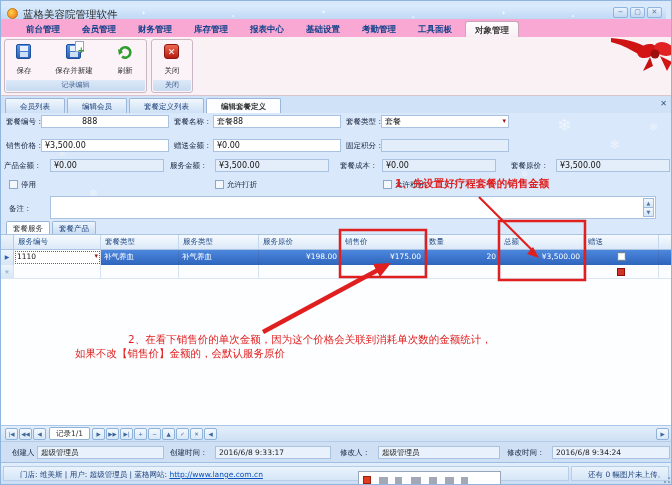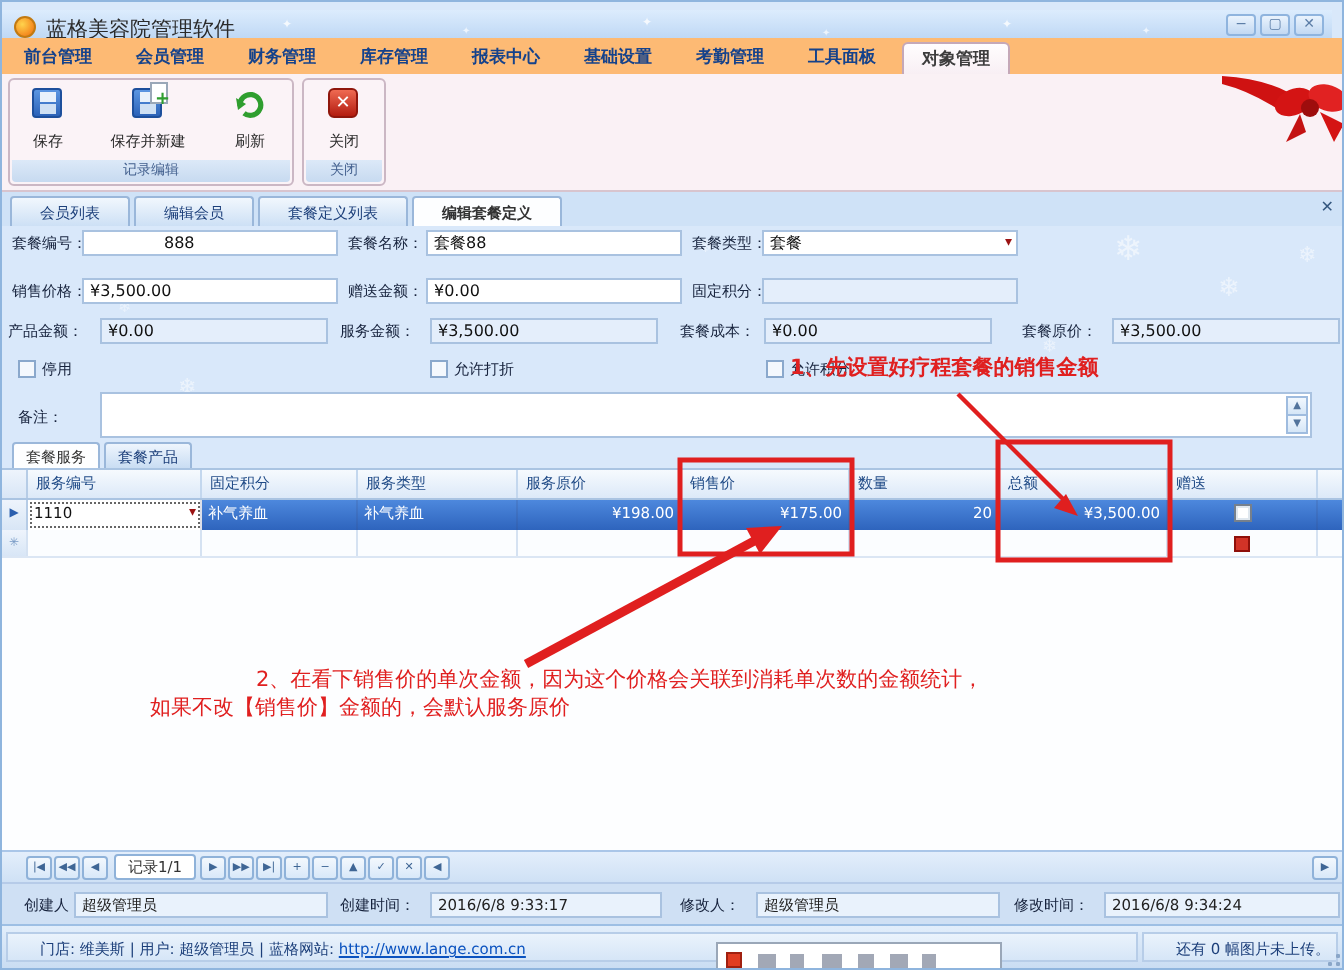--- a/index.html
+++ b/index.html
@@ -12,21 +12,21 @@
     background:linear-gradient(#dcecfd,#b9d4f3); border-bottom:1px solid #9cbce4; }
   .app-icon { position:absolute; left:6px; top:3px; width:11px; height:11px; border-radius:50%;
     background:radial-gradient(circle at 35% 35%, #ffd34d, #f58a1f 70%, #c96a10); border:1px solid #c27a12; }
   .app-title { position:absolute; left:22px; top:3px; font-size:10.5px; color:#2b2b2b; }
   .win-controls { position:absolute; right:4px; top:2px; display:flex; gap:2px; }
   .win-btn { width:15px; height:11px; border:1px solid #8fb4de; border-radius:2px;
     background:linear-gradient(#eaf3fd,#c2d8f2); color:#5a7ca6; font-size:7px; line-height:9px; text-align:center; }
   .snow { position:absolute; color:#ffffff; pointer-events:none; }
 
   
-  .menubar { position:absolute; left:0; top:18px; width:672px; height:18px; background:#fdba74; display:flex; align-items:flex-end; }
+  .menubar { position:absolute; left:0; top:18px; width:672px; height:18px; background:#f9a8d4; display:flex; align-items:flex-end; padding-left:14px; }
   .menu-tab { height:16px; line-height:16px; padding:0 9px; margin:0 2px; font-size:8.5px; font-weight:bold; color:#15428b; }
   .menu-tab.active { background:linear-gradient(#fffdfe,#f8eff4); border:1px solid #c5a8b8; border-bottom:none;
     border-radius:3px 3px 0 0; color:#3d3d3d; }
 
   
   .ribbon { position:absolute; left:0; top:36px; width:672px; height:59px; background:#faf1f5; border-bottom:1px solid #d8c4ce; }
   .rgroup { position:absolute; top:2px; height:54px; border:1px solid #cbb7c4; border-radius:3px; background:#fbf3f7; }
   .rgroup-label { position:absolute; left:1px; right:1px; bottom:1px; height:11px; font-size:7px; text-align:center;
     color:#44618f; background:linear-gradient(#dcE9f8,#c7daf0); border-radius:0 0 2px 2px; line-height:11px; }
   .rbtn { position:absolute; top:3px; width:52px; text-align:center; }
@@ -85,21 +85,21 @@
   .c0{width:13px}.c1{width:87px}.c2{width:78px}.c3{width:80px}.c4{width:82px}.c5{width:84px}.c6{width:75px}.c7{width:84px}.c8{width:75px}.c9{flex:1;border-right:none}
   .cbx { width:9px; height:9px; margin:2px auto 0; background:#fff; border:1px solid #76808c; box-shadow:inset 0 0 0 1px #dfe7ee; }
   .redbx { width:8px; height:8px; margin:3px auto 0; background:#d23327; border:1px solid #8f100a; }
 
   
   .note1 { position:absolute; font-size:10.5px; font-weight:bold; color:#e02020; white-space:nowrap; }
   .note2 { position:absolute; font-size:10.5px; color:#e02020; white-space:nowrap; }
 
   
   .navigator { position:absolute; left:0; top:424px; width:672px; height:16px;
-    background:linear-gradient(#e3eefb,#cfe1f5); border-top:1px solid #aac6e8; display:flex; align-items:center; padding-left:12px; }
+    background:linear-gradient(#e3eefb,#cfe1f5); border-top:1px solid #aac6e8; display:flex; align-items:center; padding-left:4px; }
   .nav-btn { width:13px; height:12px; margin-right:1px; border:1px solid #8fb2d9; border-radius:2px;
     background:linear-gradient(#f3f8fd,#d8e8f9); color:#3f6695; font-size:5.5px; text-align:center; line-height:10px; }
   .nav-rec { height:13px; padding:0 6px; margin:0 2px; background:#fff; border:1px solid #8fb2d9; border-radius:2px;
     font-size:7.5px; color:#333; line-height:12px; }
   .nav-far-right { position:absolute; right:3px; top:2px; }
 
   
   .audit { position:absolute; left:0; top:440px; width:672px; height:21px; background:#cfe0f4; border-top:1px solid #b6cbe8; }
   .a-label { position:absolute; top:6px; font-size:7.5px; color:#16223c; white-space:nowrap; }
   .a-field { position:absolute; top:4px; height:13px; background:#e9f2fc; border:1px solid #a9c2e0; font-size:7.5px; color:#222;
@@ -252,21 +252,21 @@
 
     <div class="detailtabs">
       <div class="dettab active">套餐服务</div>
       <div class="dettab">套餐产品</div>
     </div>
 
     <div class="grid">
       <div class="g-header">
         <div class="g-hcell c0 g-ind"></div>
         <div class="g-hcell c1">服务编号</div>
-        <div class="g-hcell c2">固定积分</div>
+        <div class="g-hcell c2">套餐类型</div>
         <div class="g-hcell c3">服务类型</div>
         <div class="g-hcell c4">服务原价</div>
         <div class="g-hcell c5">销售价</div>
         <div class="g-hcell c6">数量</div>
         <div class="g-hcell c7">总额</div>
         <div class="g-hcell c8">赠送</div>
         <div class="g-hcell c9"></div>
       </div>
       <div class="g-row sel">
         <div class="g-cell c0 g-ind">▶</div>

